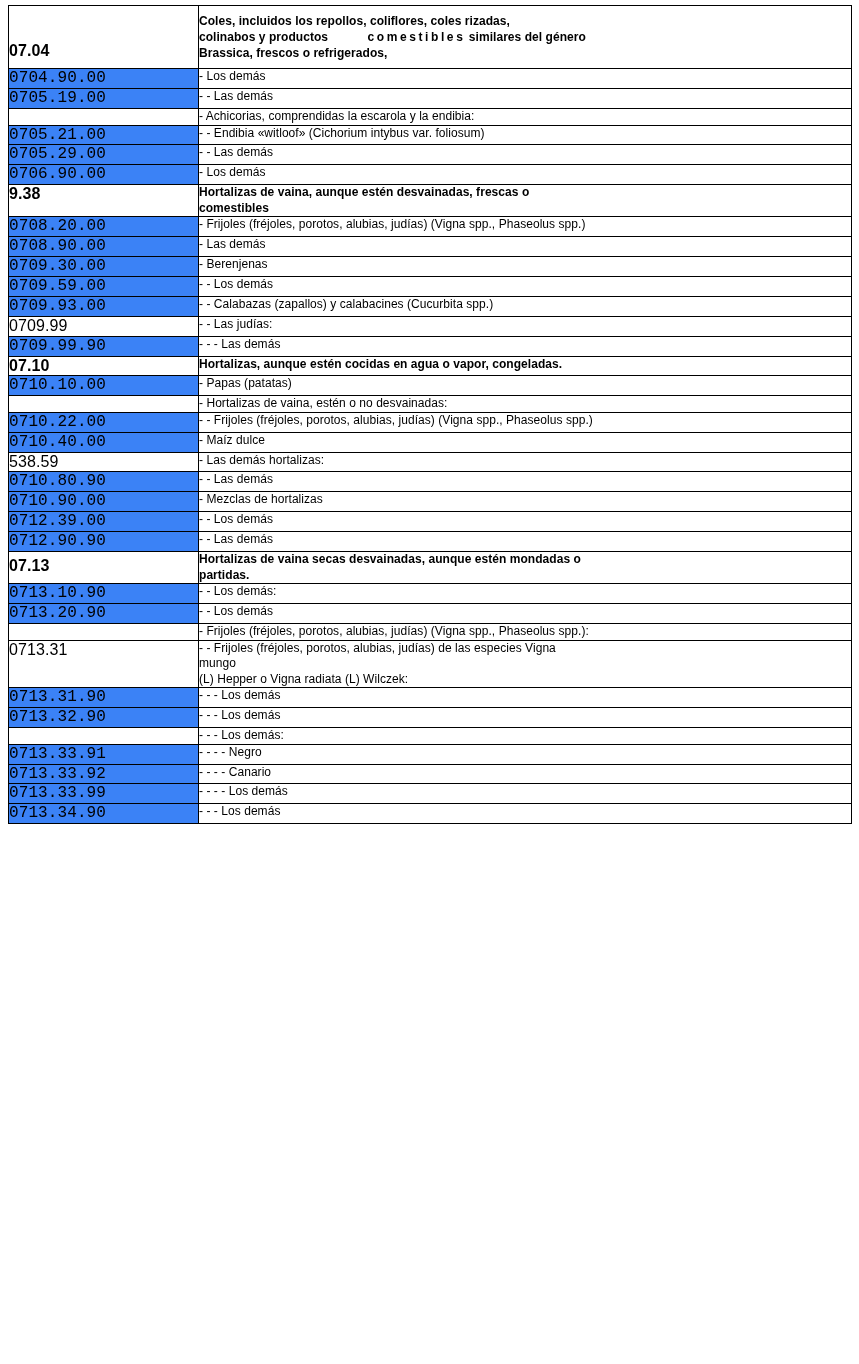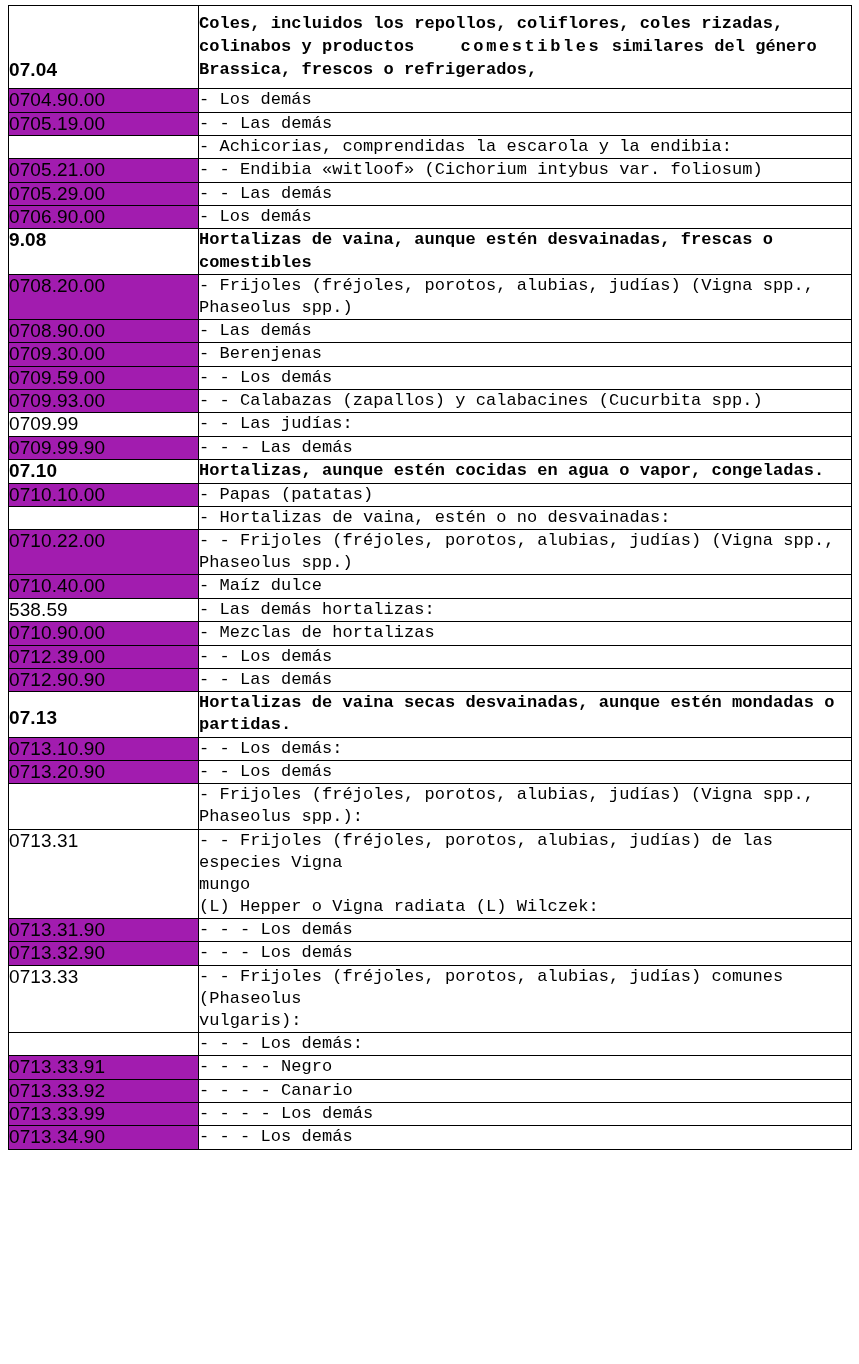--- a/index.html
+++ b/index.html
@@ -25,38 +25,37 @@
 
   table.tariff td{
     border:1px solid #000000;
     padding:0;
     vertical-align:top;
     background:#ffffff;
   }
 
   
   td.code{
-    font-size:19px;
+    font-size:16px;
     line-height:1.18;
     padding:6px 0 6px 8px;
     white-space:nowrap;
     letter-spacing:0.1px;
   }
-  td.code.shaded{background:#a21caf;}
+  td.code.shaded{background:#3b82f6;font-family:Liberation Mono, monospace;}
   td.code.bold{font-weight:bold;}
   td.code.bottom{vertical-align:bottom;padding-bottom:7px;}
   td.code.empty{padding:6px 0 6px 8px;}
 
   
   td.desc{
-    font-size:17px;
+    font-size:12px;
     line-height:1.30;
     padding:6px 7px 6px 7px;
     letter-spacing:0.05px;
-    font-family:Liberation Mono, monospace;
   }
   td.desc.bold{font-weight:bold;}
   td.desc.justify{
     text-align:justify;
     text-align-last:left;
     line-height:1.34;
     padding-top:7px;
     padding-bottom:7px;
     padding-right:9px;
   }
@@ -100,21 +99,21 @@
         </tr>
         <tr>
           <td class="code shaded">0705.29.00</td>
           <td class="desc">- - Las demás</td>
         </tr>
         <tr>
           <td class="code shaded">0706.90.00</td>
           <td class="desc">- Los demás</td>
         </tr>
         <tr>
-          <td class="code bold">9.08</td>
+          <td class="code bold">9.38</td>
           <td class="desc bold">
             <span class="ln">Hortalizas de vaina, aunque estén desvainadas, frescas o</span>
             <span class="ln">comestibles</span>
           </td>
         </tr>
         <tr>
           <td class="code shaded">0708.20.00</td>
           <td class="desc">- Frijoles (fréjoles, porotos, alubias, judías) (Vigna spp., Phaseolus spp.)</td>
         </tr>
         <tr>
@@ -157,20 +156,24 @@
           <td class="code shaded">0710.22.00</td>
           <td class="desc">- - Frijoles (fréjoles, porotos, alubias, judías) (Vigna spp., Phaseolus spp.)</td>
         </tr>
         <tr>
           <td class="code shaded">0710.40.00</td>
           <td class="desc">- Maíz dulce</td>
         </tr>
         <tr>
           <td class="code">538.59</td>
           <td class="desc">- Las demás hortalizas:</td>
+        </tr>
+        <tr>
+          <td class="code shaded">0710.80.90</td>
+          <td class="desc">- - Las demás</td>
         </tr>
         <tr>
           <td class="code shaded">0710.90.00</td>
           <td class="desc">- Mezclas de hortalizas</td>
         </tr>
         <tr>
           <td class="code shaded">0712.39.00</td>
           <td class="desc">- - Los demás</td>
         </tr>
         <tr>
@@ -206,27 +209,20 @@
         </tr>
         <tr>
           <td class="code shaded">0713.31.90</td>
           <td class="desc">- - - Los demás</td>
         </tr>
         <tr>
           <td class="code shaded">0713.32.90</td>
           <td class="desc">- - - Los demás</td>
         </tr>
         <tr>
-          <td class="code">0713.33</td>
-          <td class="desc">
-            <span class="ln">- - Frijoles (fréjoles, porotos, alubias, judías) comunes (Phaseolus</span>
-            <span class="ln">vulgaris):</span>
-          </td>
-        </tr>
-        <tr>
           <td class="code empty"></td>
           <td class="desc">- - - Los demás:</td>
         </tr>
         <tr>
           <td class="code shaded">0713.33.91</td>
           <td class="desc">- - - - Negro</td>
         </tr>
         <tr>
           <td class="code shaded">0713.33.92</td>
           <td class="desc">- - - - Canario</td>

